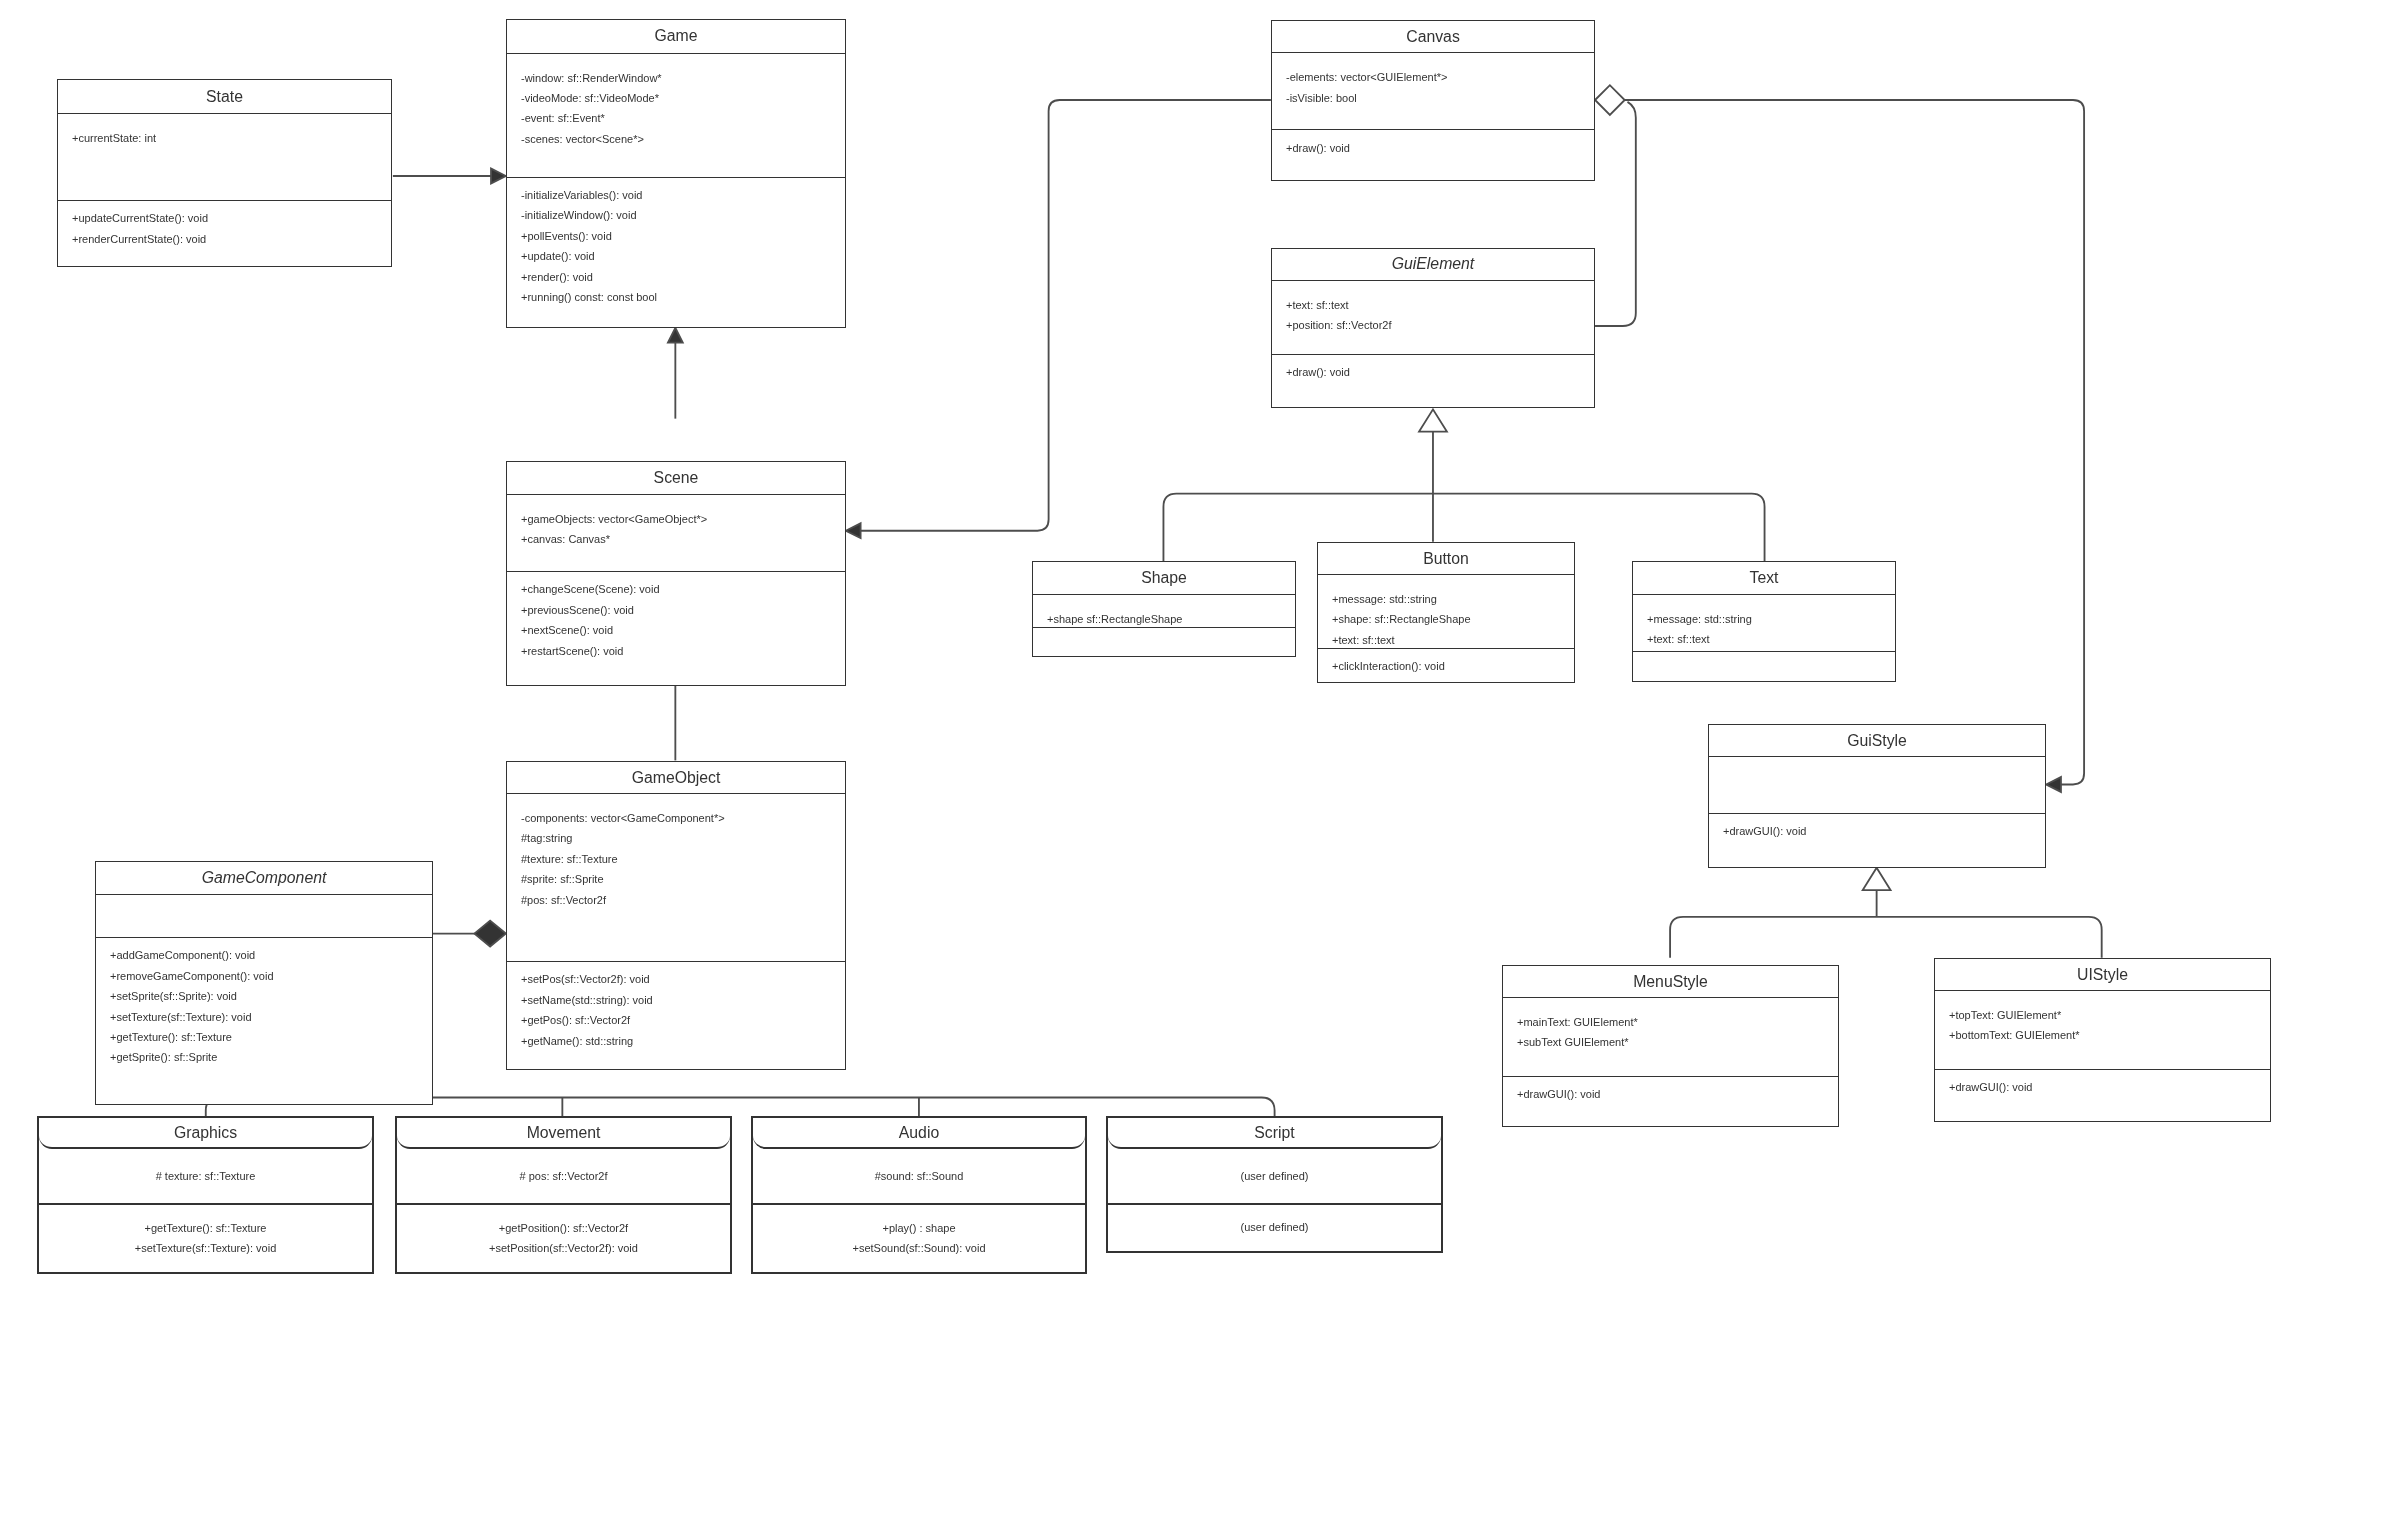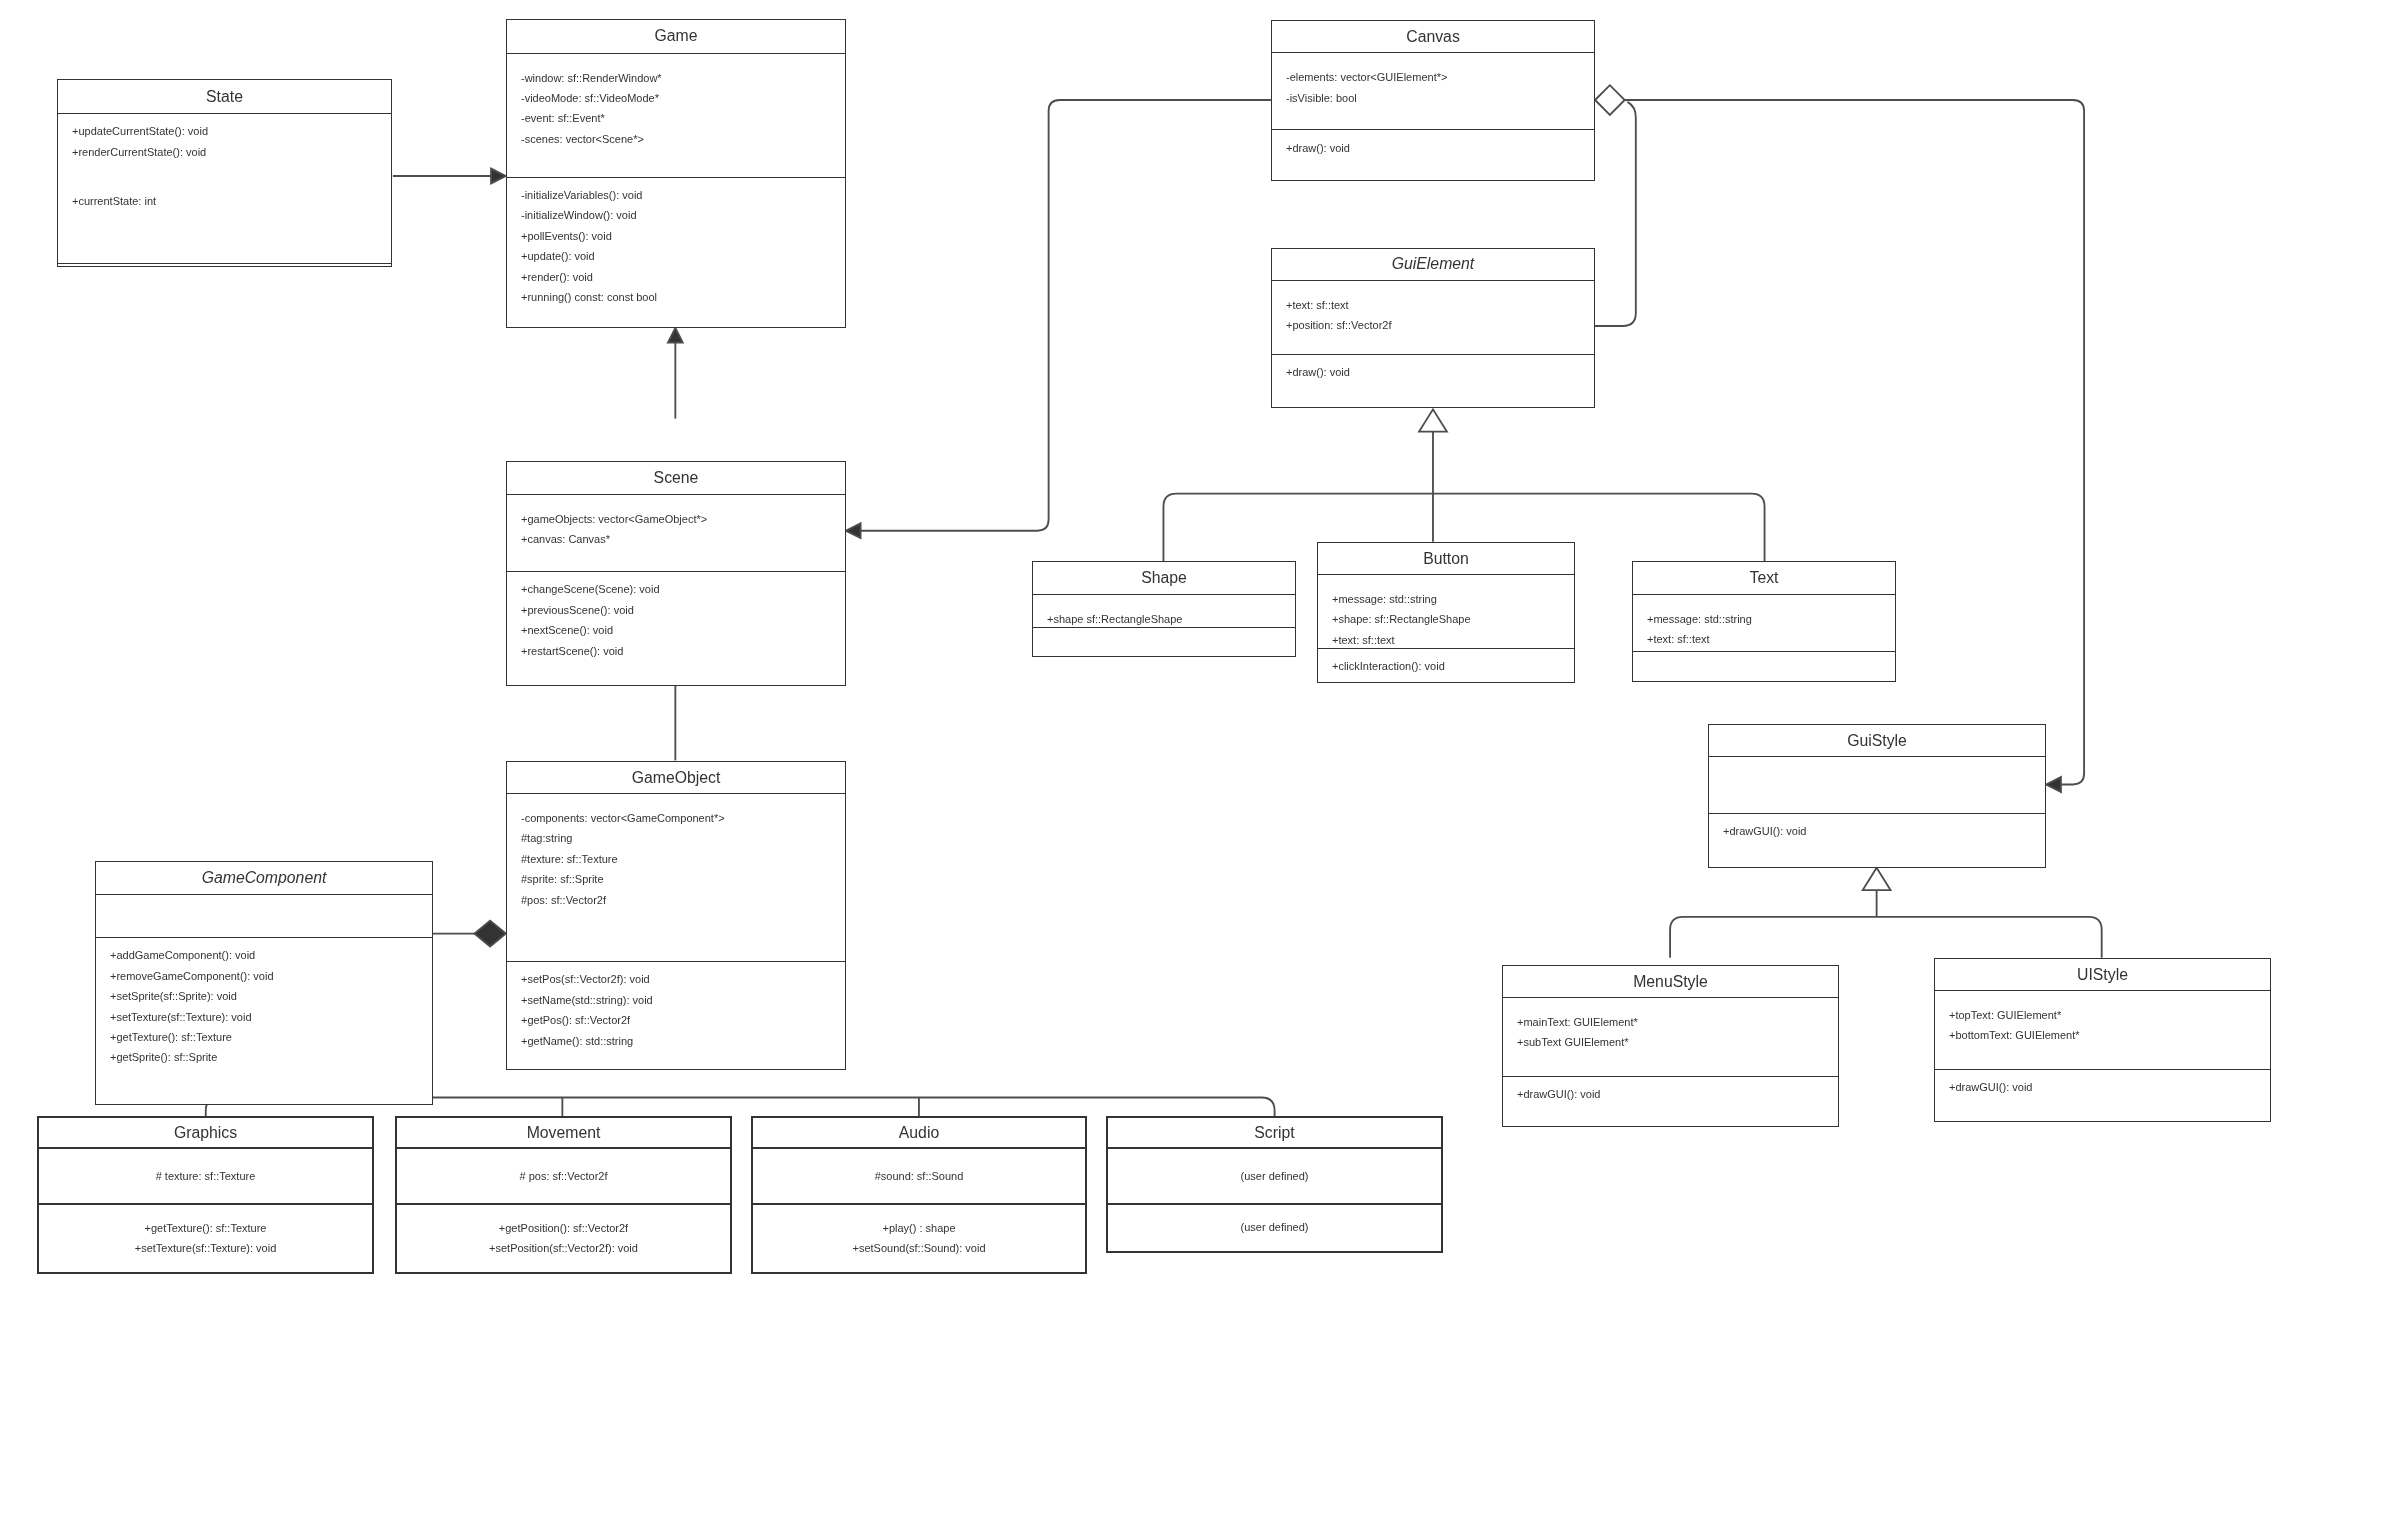--- a/index.html
+++ b/index.html
@@ -3,21 +3,21 @@
 <meta charset="utf-8">
 <style>
   html,body{margin:0;padding:0;background:#ffffff;}
   body{width:2401px;height:1531px;position:relative;font-family:"Liberation Sans",sans-serif;color:#333;}
   #stage{position:absolute;left:0;top:0;width:2401px;height:1531px;}
   svg.wires{position:absolute;left:0;top:0;z-index:1;}
   .uml-class{position:absolute;z-index:2;background:#fff;border:1.9px solid #333;box-sizing:border-box;}
   .uml-class.thick{border-width:2.8px;}
   .uml-title{display:flex;align-items:center;justify-content:center;font-size:15.8px;
              border-bottom:1.9px solid #333;box-sizing:border-box;white-space:pre;}
-  .uml-class.thick .uml-title{border-bottom-width:2.8px;}
+  .uml-class.thick .uml-title{border-bottom-width:2.8px;border-radius:13px;}
   .uml-class.abstract .uml-title{font-style:italic;}
   .uml-section{box-sizing:border-box;font-size:11px;line-height:20.4px;overflow:hidden;}
   .uml-attrs{border-bottom:1.9px solid #333;}
   .uml-class.thick .uml-attrs{border-bottom-width:2.8px;}
   .al .uml-section{padding:14px 9.3px 0 14px;text-align:left;}
   .ac .uml-section{display:flex;flex-direction:column;justify-content:center;align-items:center;
                    text-align:center;padding:0 5.6px;}
   .al .uml-methods{padding-top:7.4px;}
   .member{white-space:pre;}
 </style>
@@ -68,26 +68,26 @@
 
       <polygon fill="#fff" points="1722,108 1738,92 1754,108 1738,124"></polygon>
 
       <polygon fill="#333" points="512,1008 529,994 546,1008 529,1022"></polygon>
     </g>
   </svg>
 
   <div id="boxes">
       <div class="uml-class al" style="left: 57px; top: 79px; width: 335px; height: 188px;">
     <div class="uml-title" style="height: 34px;">State</div>
+    <div class="uml-section uml-attrs" style="height: 87px;">
+          <div class="member">+currentState: int</div>
+        </div>
     <div class="uml-section uml-methods" style="height: 63px;">
           <div class="member">+updateCurrentState(): void</div>
           <div class="member">+renderCurrentState(): void</div>
-        </div>
-    <div class="uml-section uml-attrs" style="height: 87px;">
-          <div class="member">+currentState: int</div>
         </div>
   </div>
       <div class="uml-class al" style="left: 506px; top: 18.5px; width: 340px; height: 309px;">
     <div class="uml-title" style="height: 34px;">Game</div>
     <div class="uml-section uml-attrs" style="height: 124px;">
           <div class="member">-window: sf::RenderWindow*</div>
           <div class="member">-videoMode: sf::VideoMode*</div>
           <div class="member">-event: sf::Event*</div>
           <div class="member">-scenes: vector&lt;Scene*&gt;</div>
         </div>

